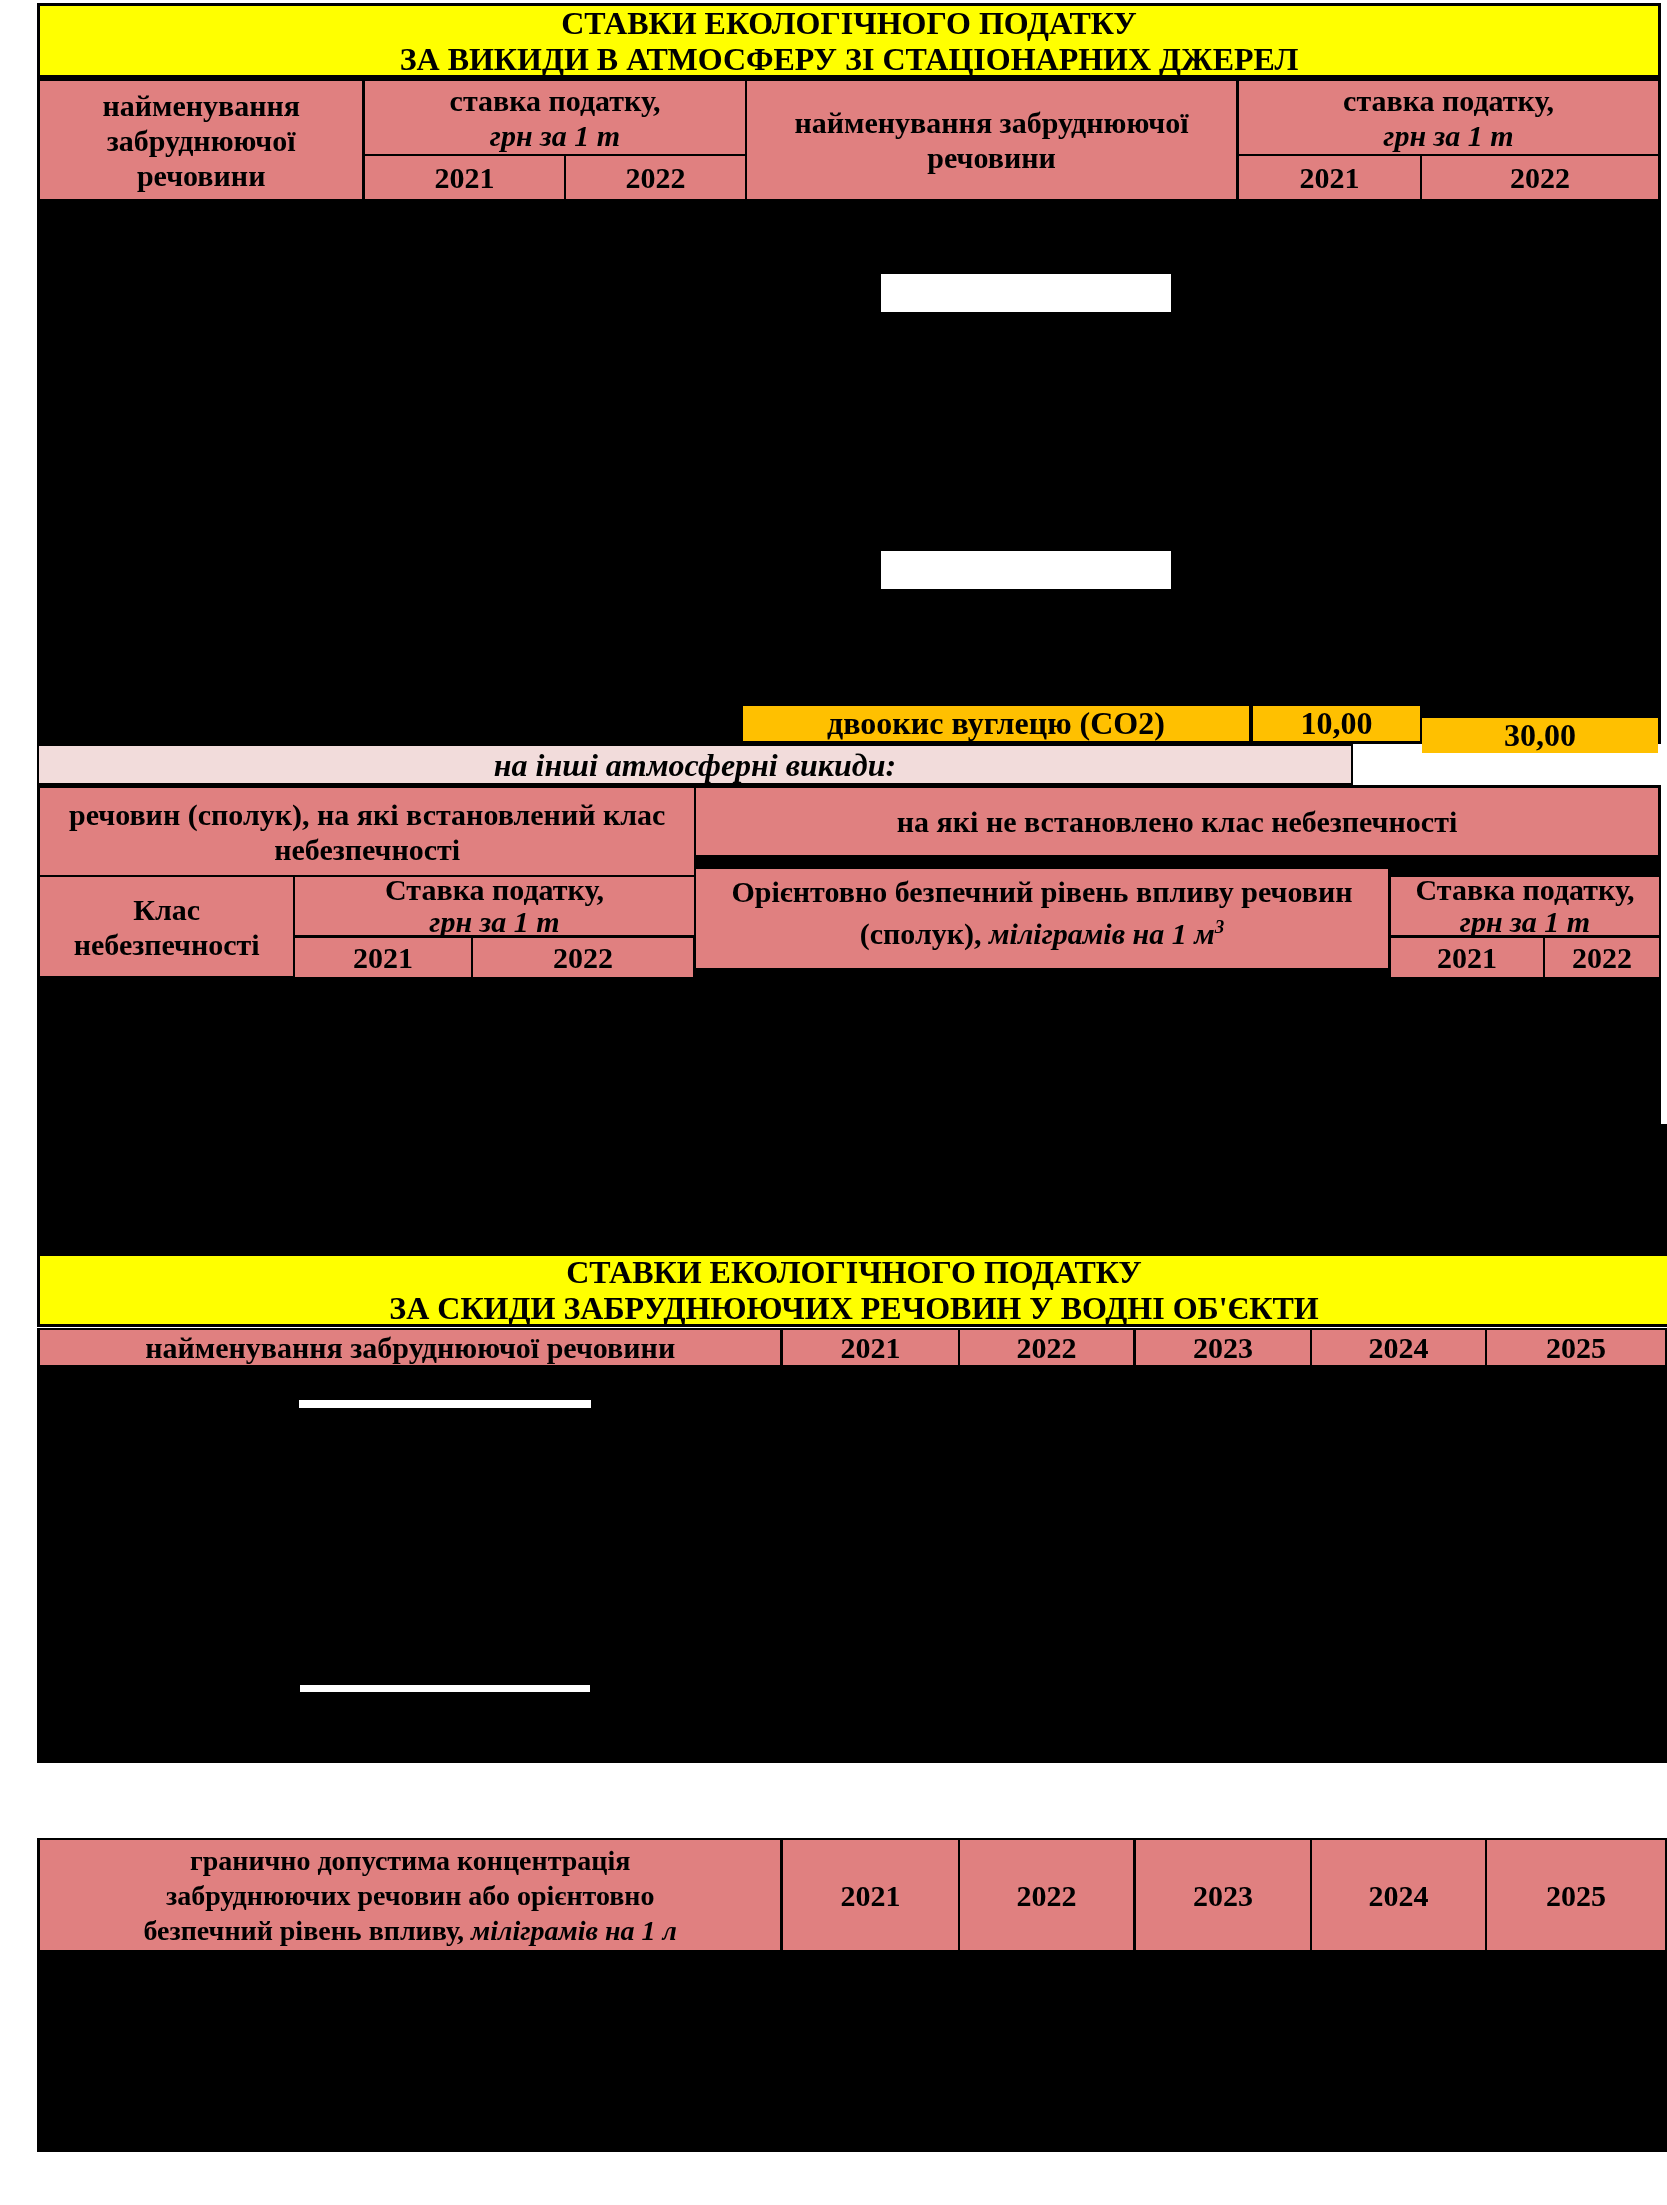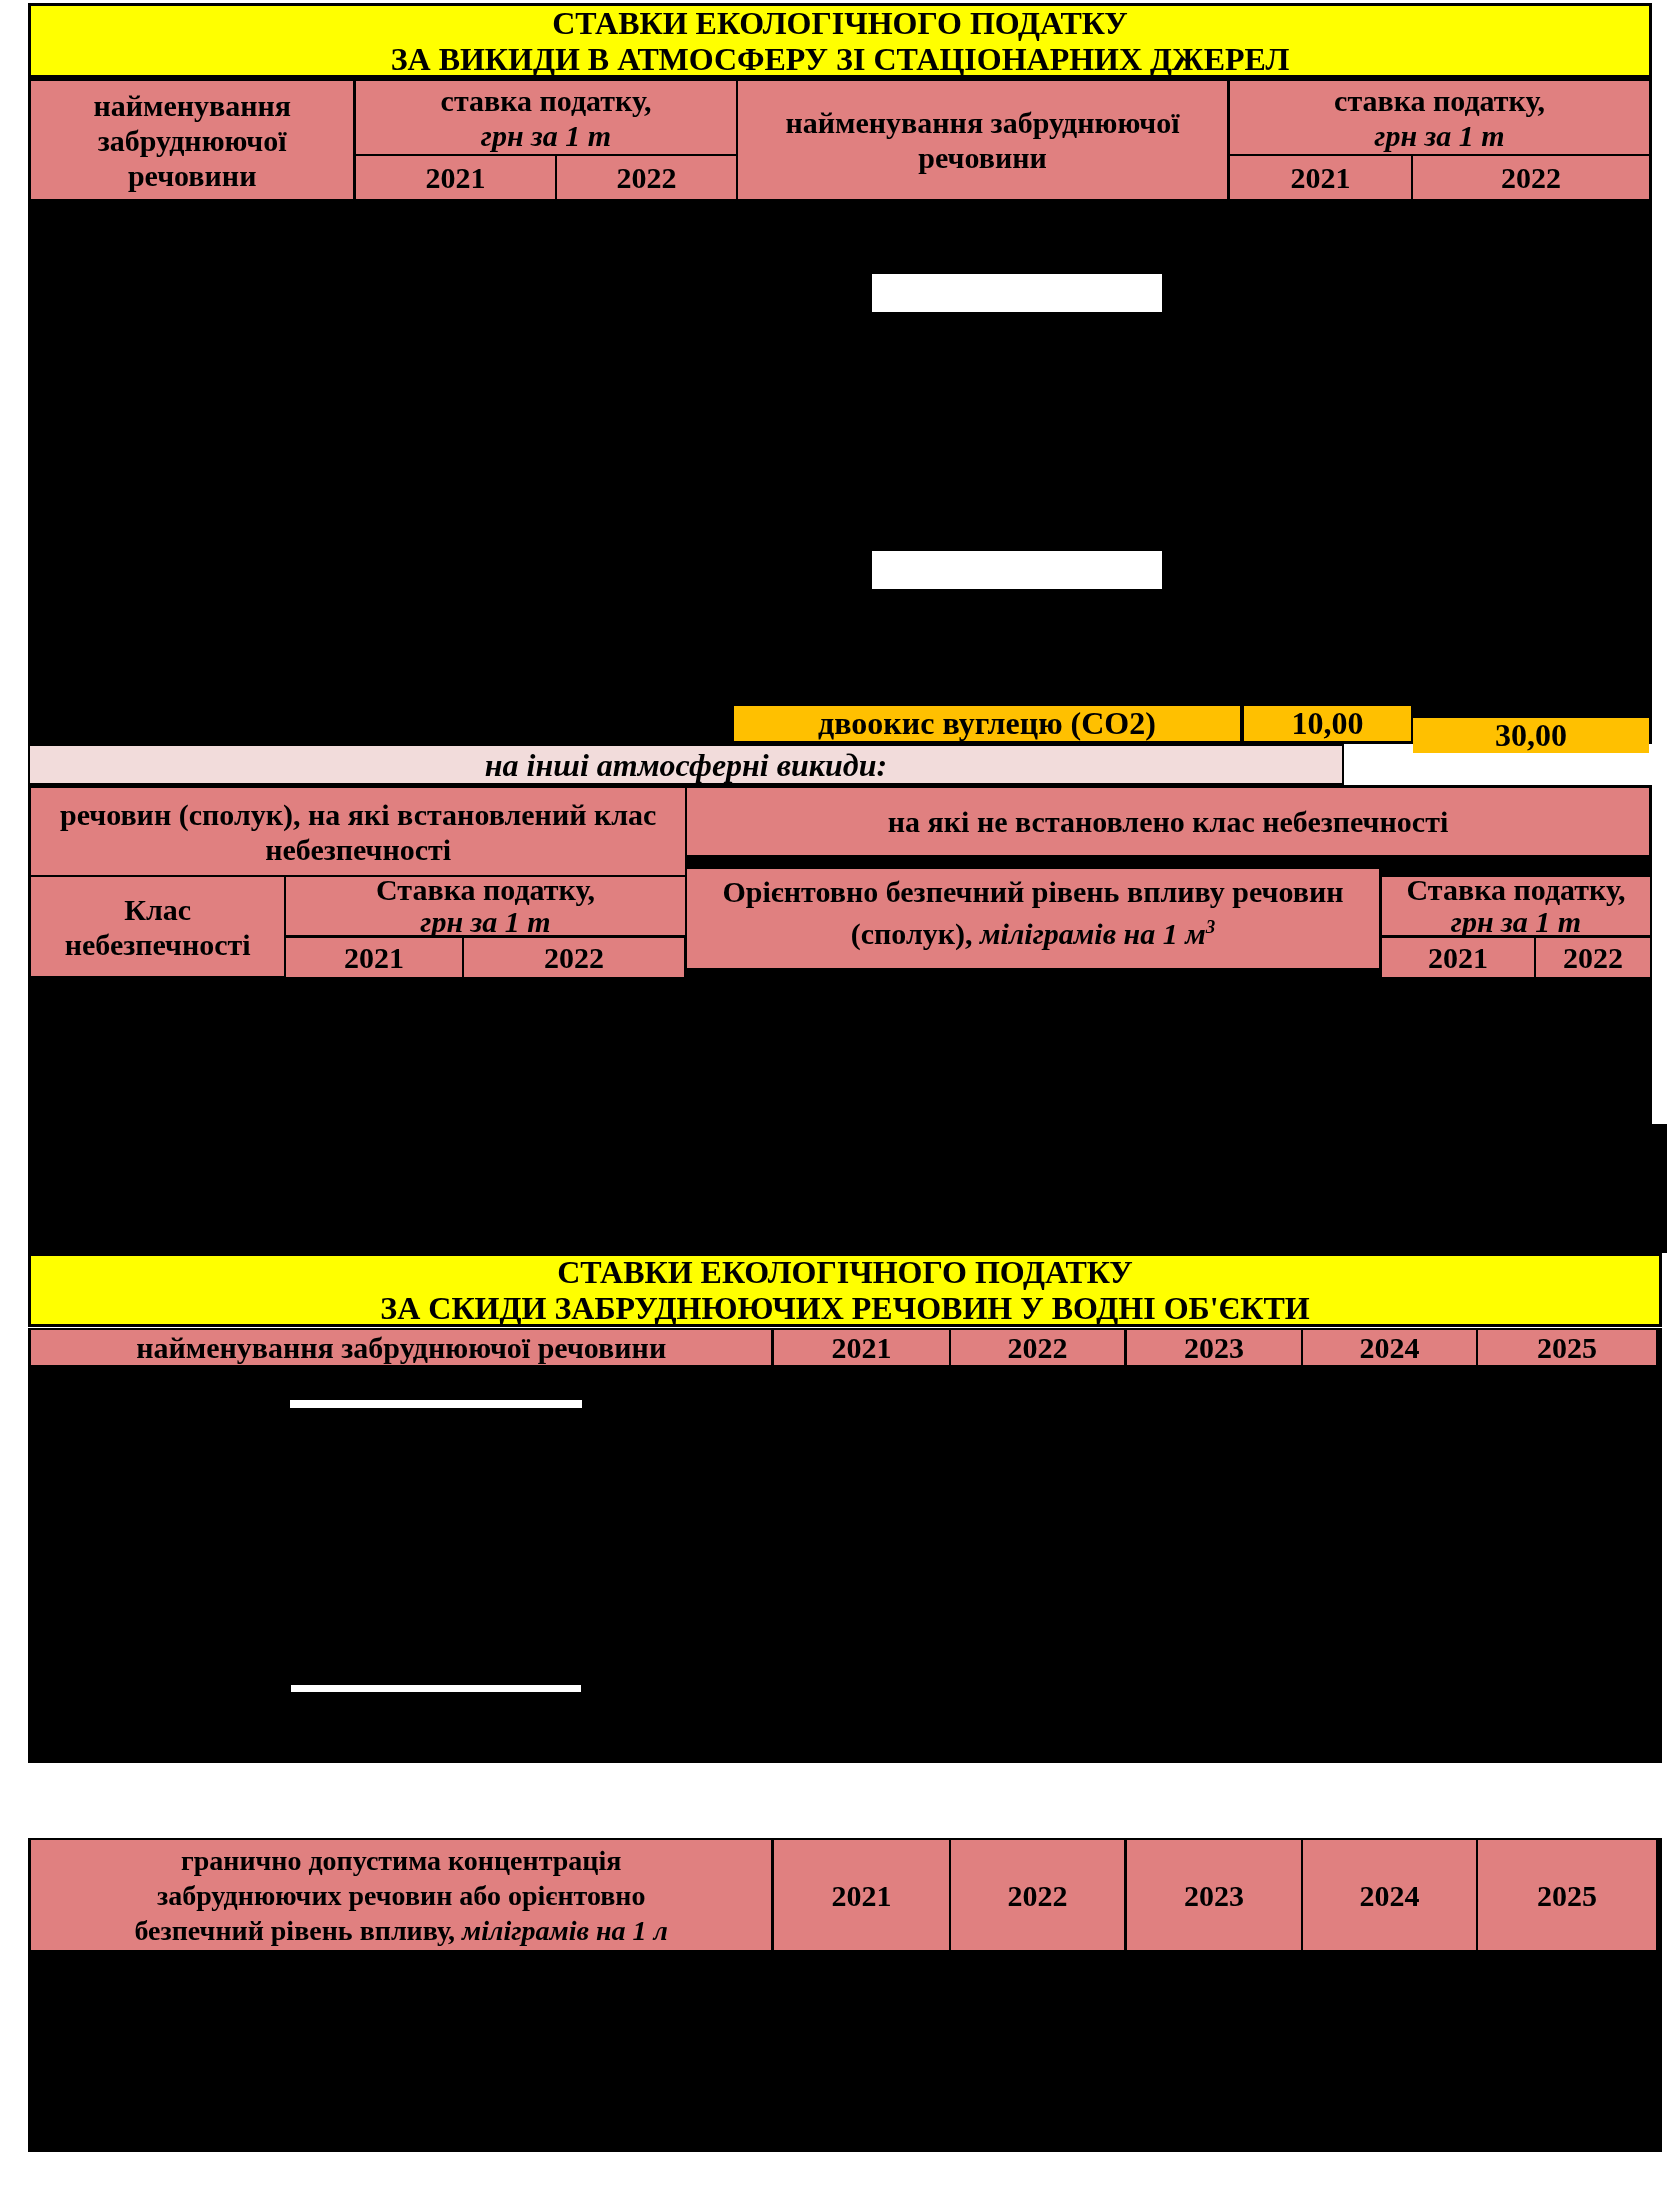--- a/index.html
+++ b/index.html
@@ -1,18 +1,18 @@
 <!DOCTYPE html>
 <html style="font-size:12.6px"><head>
 <meta charset="utf-8">
 <style>
   html,body{margin:0;padding:0;background:#ffffff;}
   #screen{position:relative;width:1668px;height:2205px;background:#ffffff;
           font-family:"Liberation Serif",serif;color:#000;}
-  .abs{position:absolute;box-sizing:border-box;}
+  .abs{position:absolute;box-sizing:border-box;margin-left:9px;}
   .blackblock{background:#000;}
   .yellowband{background:#ffff00;border:3.2px solid #000;display:flex;flex-direction:column;
               align-items:center;justify-content:center;text-align:center;
               font-weight:bold;font-size:32px;line-height:36px;}
   .grid{background:#000;}
   .cell{position:absolute;box-sizing:border-box;background:#e08080;display:flex;
         flex-direction:column;align-items:center;justify-content:center;text-align:center;
         font-weight:bold;font-size:30px;line-height:35px;padding:0 6.3px;}
   .cell .it{font-style:italic;}
   .yearcell{font-size:30px;}

